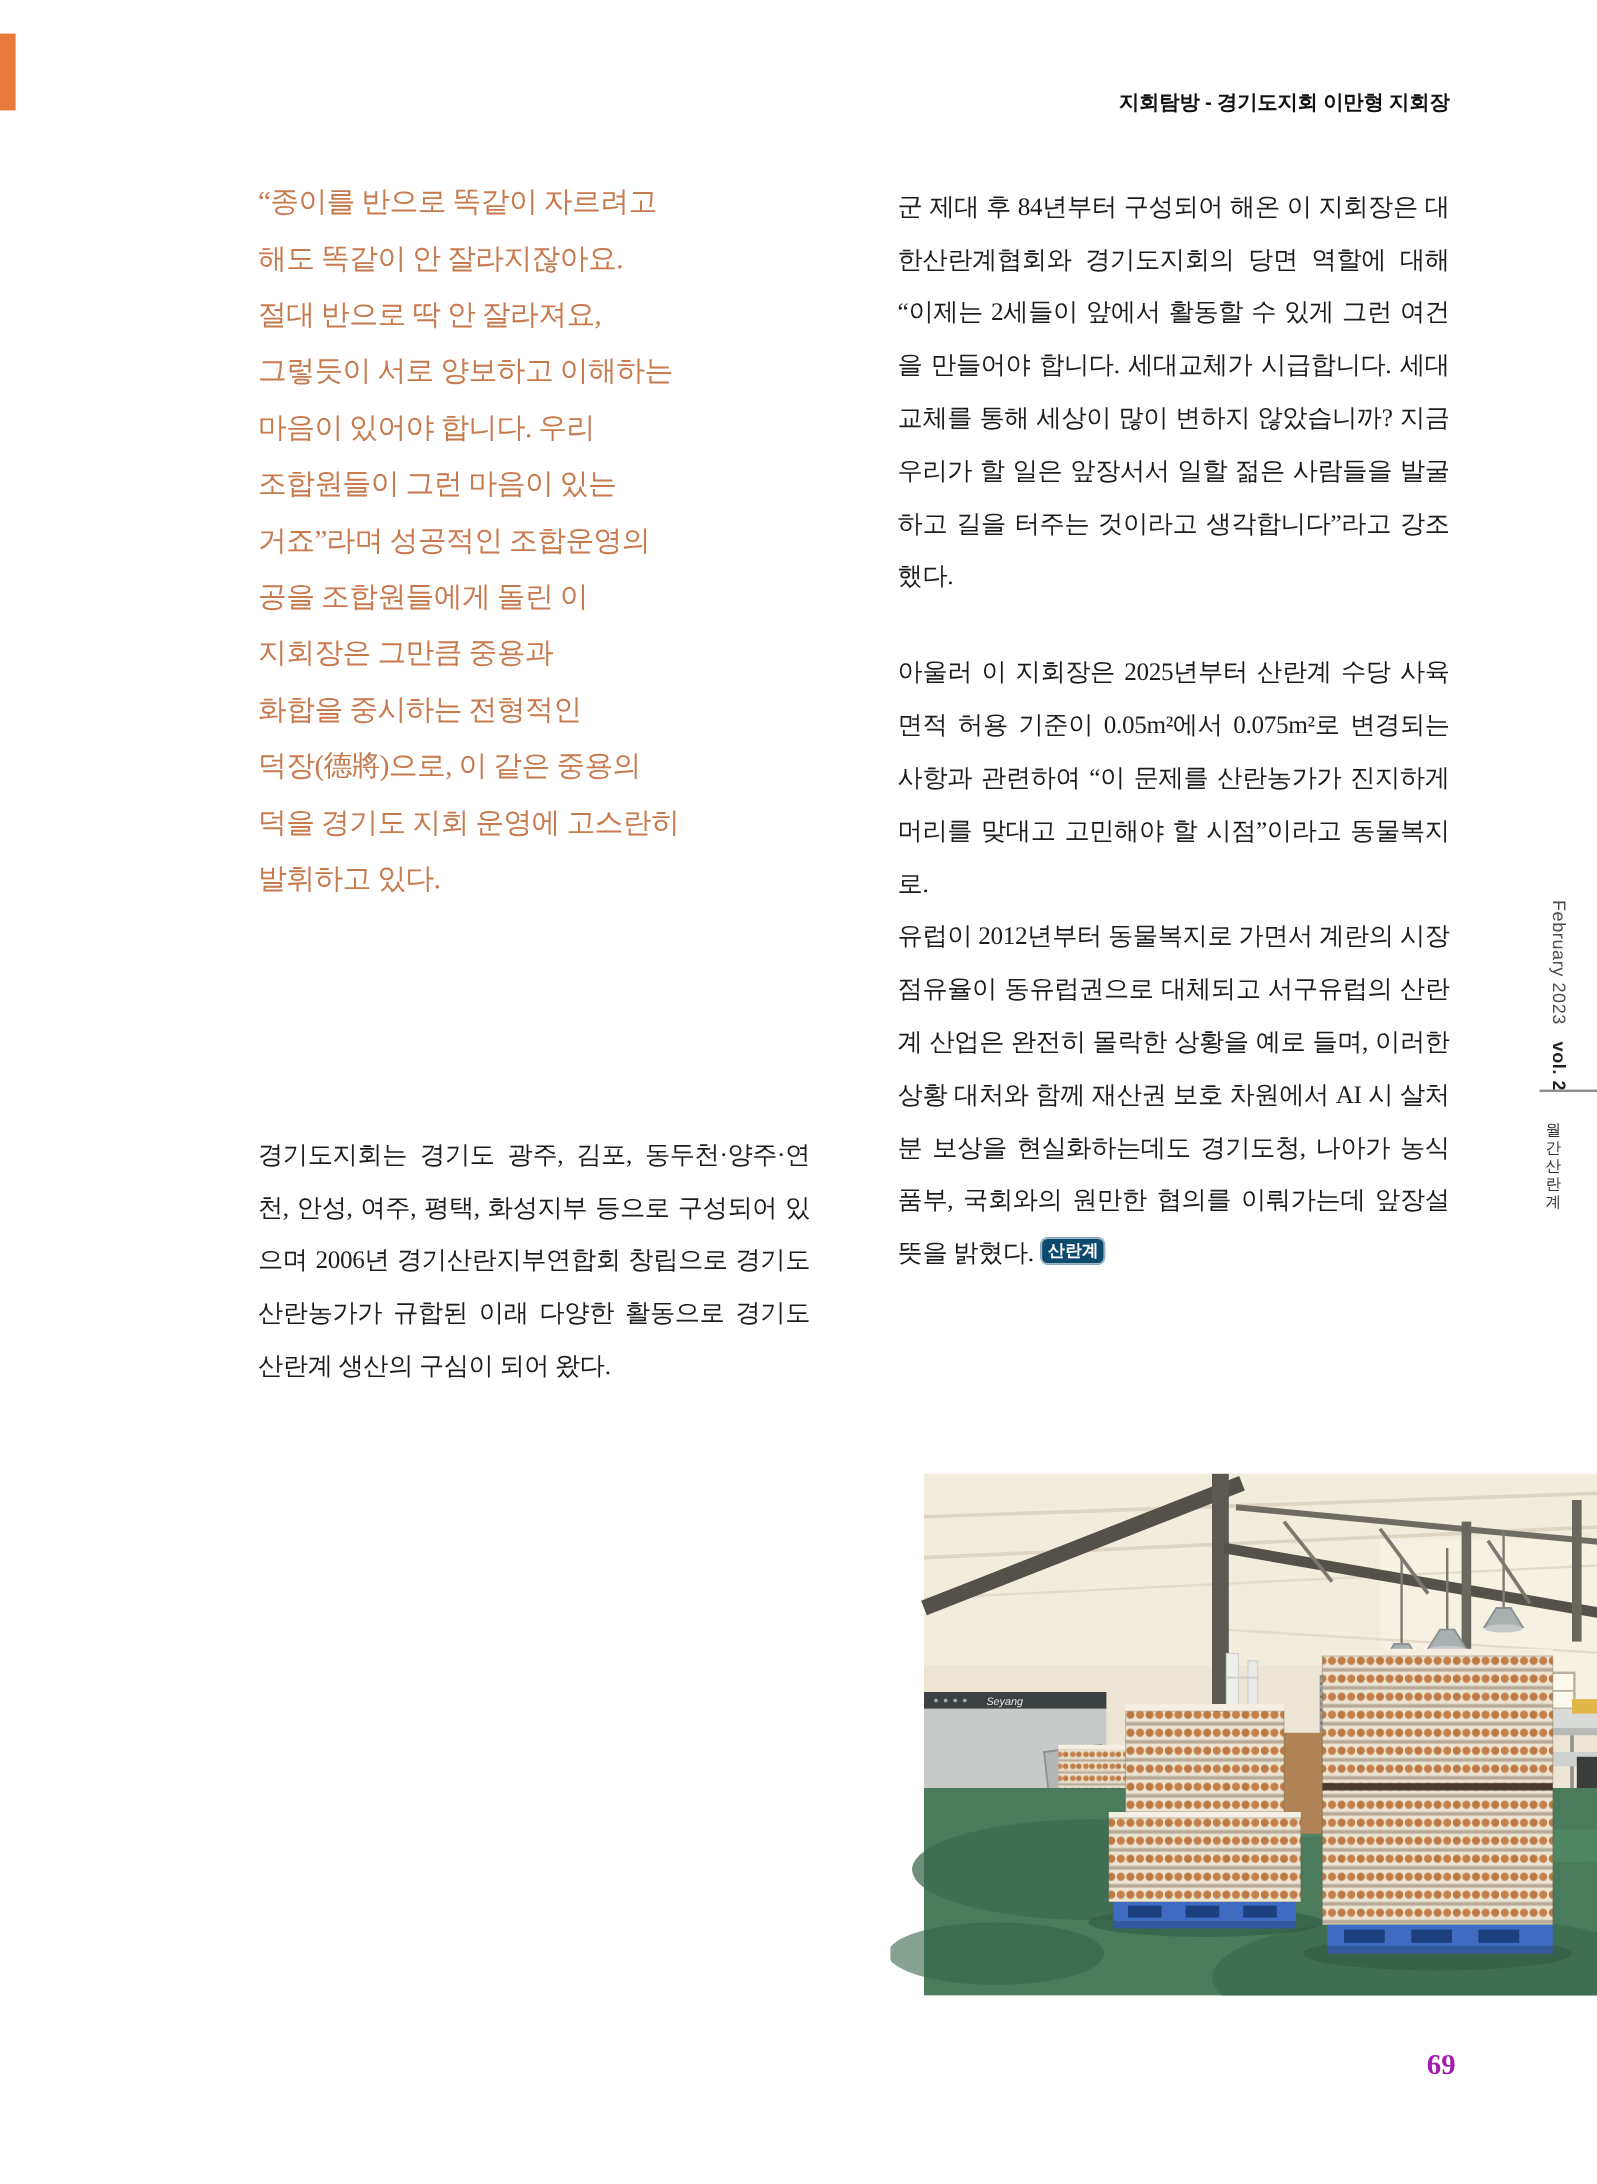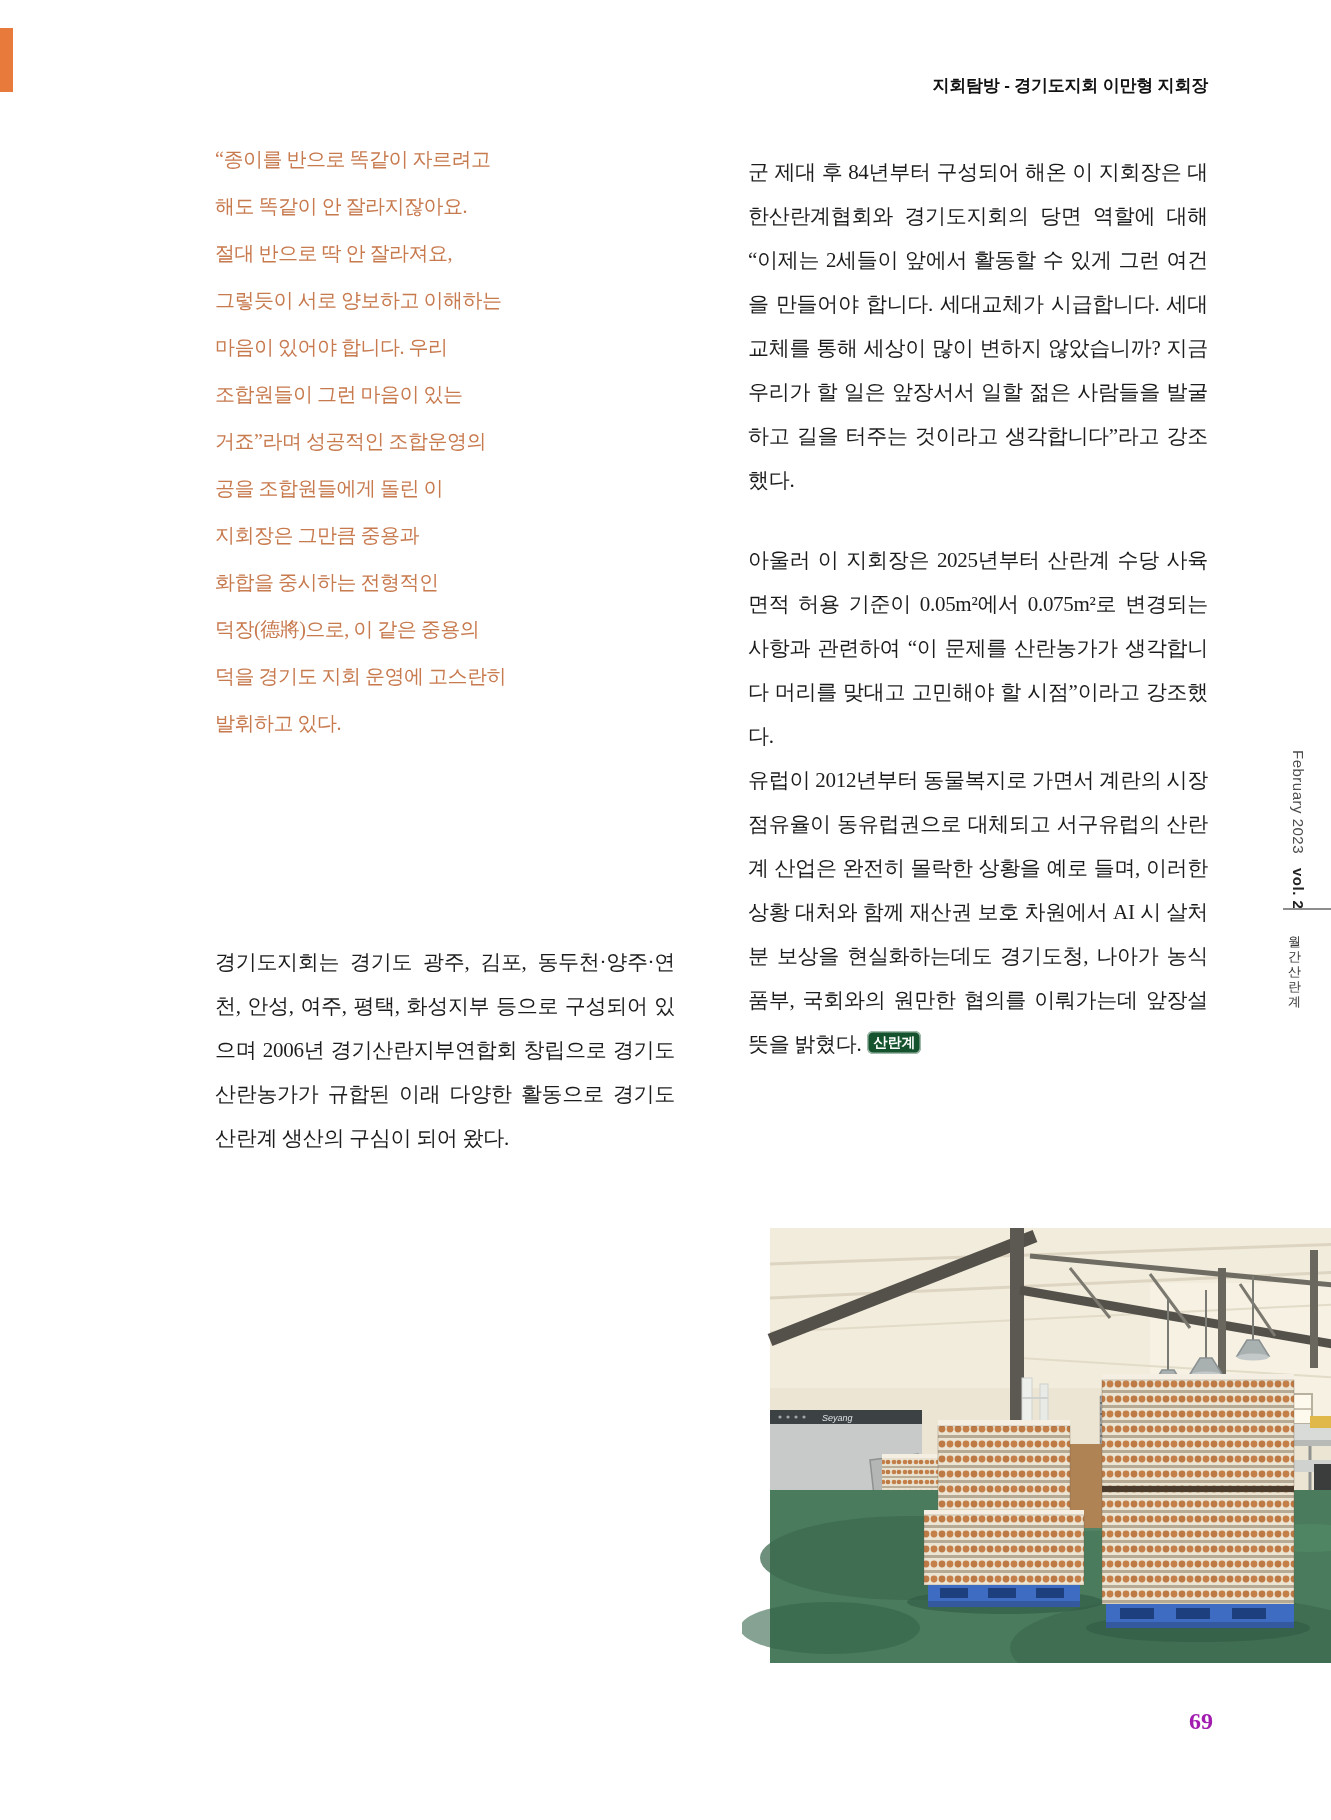--- a/index.html
+++ b/index.html
@@ -2,33 +2,33 @@
 <html><head>
 <meta charset="utf-8">
 <style>
   html,body{margin:0;padding:0;background:#ffffff;}
   .page{position:relative;width:1331px;height:1820px;background:#fff;overflow:hidden;
         font-family:"Liberation Serif","DejaVu Serif",serif;color:#1c1c1c;}
   .spine-accent{position:absolute;left:0;top:28px;width:13px;height:64px;background:#e87b3c;}
   .header{position:absolute;top:74px;right:123px;
           font-family:"Liberation Sans","DejaVu Sans",sans-serif;font-weight:bold;font-size:17px;
           color:#111;letter-spacing:-0.2px;}
-  .pullquote{position:absolute;left:215px;top:136px;width:475px;
-             font-size:20px;line-height:47px;color:#c87a4f;white-space:pre-line;letter-spacing:-0.5px;}
+  .pullquote{position:absolute;left:215px;top:146px;width:475px;
+             font-size:24px;line-height:47px;color:#c87a4f;white-space:pre-line;letter-spacing:-0.5px;}
   .sec-heading{position:absolute;left:215px;top:888px;
                font-family:"Liberation Sans","DejaVu Sans",sans-serif;font-weight:bold;font-size:23px;
                color:#e1743c;letter-spacing:-0.5px;}
   .bodycol{position:absolute;width:460px;font-size:21px;line-height:44px;text-align:justify;
            letter-spacing:-0.3px;margin:0;}
   #lp1{left:215px;top:940px;}
   #lp2{left:215px;top:1324px;}
   #rp1{left:748px;top:150px;}
   #rp2{left:748px;top:538px;}
   #rp3{left:748px;top:758px;}
-  .badge{display:inline-block;background:#14532d;color:#fff;
+  .badge{display:inline-block;background:#0c4a6e;color:#fff;
          font-family:"Liberation Sans","DejaVu Sans",sans-serif;font-weight:bold;font-size:14px;
          line-height:1;padding:4px 6px 5px;border-radius:6px;
          box-shadow:inset 0 0 0 1.5px rgba(255,255,255,.6);vertical-align:4px;margin-left:6px;
          letter-spacing:0;white-space:nowrap;}
   .sidebar-en{position:absolute;right:24px;top:750px;writing-mode:vertical-rl;
               font-family:"Liberation Sans","DejaVu Sans",sans-serif;font-size:15px;color:#4c4c4c;
               letter-spacing:0.5px;}
   .sidebar-en b{color:#222;margin-top:9px;display:inline-block;}
   .sidebar-rule{position:absolute;right:0;top:908px;width:48px;height:2px;background:#8d8d8d;}
   .sidebar-kr{position:absolute;right:28px;top:926px;writing-mode:vertical-rl;text-orientation:upright;
@@ -59,21 +59,21 @@
 지회장은 그만큼 중용과
 화합을 중시하는 전형적인
 덕장(德將)으로, 이 같은 중용의
 덕을 경기도 지회 운영에 고스란히
 발휘하고 있다.</div>
 
 
   <p class="bodycol" id="lp1">경기도지회는 경기도 광주, 김포, 동두천·양주·연천, 안성, 여주, 평택, 화성지부 등으로 구성되어 있으며 2006년 경기산란지부연합회 창립으로 경기도 산란농가가 규합된 이래 다양한 활동으로 경기도 산란계 생산의 구심이 되어 왔다.</p>
 
   <p class="bodycol" id="rp1">군 제대 후 84년부터 구성되어 해온 이 지회장은 대한산란계협회와 경기도지회의 당면 역할에 대해 “이제는 2세들이 앞에서 활동할 수 있게 그런 여건을 만들어야 합니다. 세대교체가 시급합니다. 세대교체를 통해 세상이 많이 변하지 않았습니까? 지금 우리가 할 일은 앞장서서 일할 젊은 사람들을 발굴하고 길을 터주는 것이라고 생각합니다”라고 강조했다.</p>
-  <p class="bodycol" id="rp2">아울러 이 지회장은 2025년부터 산란계 수당 사육면적 허용 기준이 0.05m²에서 0.075m²로 변경되는 사항과 관련하여 “이 문제를 산란농가가 생각합니다 머리를 맞대고 고민해야 할 시점”이라고 강조했다.</p>
+  <p class="bodycol" id="rp2">아울러 이 지회장은 2025년부터 산란계 수당 사육면적 허용 기준이 0.05m²에서 0.075m²로 변경되는 사항과 관련하여 “이 문제를 산란농가가 진지하게 머리를 맞대고 고민해야 할 시점”이라고 동물복지로.</p>
   <p class="bodycol" id="rp3"><span>유럽이 2012년부터 동물복지로 가면서 계란의 시장점유율이 동유럽권으로 대체되고 서구유럽의 산란계 산업은 완전히 몰락한 상황을 예로 들며, 이러한 상황 대처와 함께 재산권 보호 차원에서 AI 시 살처분 보상을 현실화하는데도 경기도청, 나아가 농식품부, 국회와의 원만한 협의를 이뤄가는데 앞장설 뜻을 밝혔다.</span><span class="badge">산란계</span></p>
 
   <div class="sidebar-en"><span>February 2023</span>&nbsp;<b>vol. 2</b></div>
   <div class="sidebar-rule"></div>
   <div class="sidebar-kr">월간산란계</div>
 
   <div class="photo">
     <svg viewBox="0 0 574 435" xmlns="http://www.w3.org/2000/svg">
       <defs>
         <pattern id="eggs" width="16" height="15" patternUnits="userSpaceOnUse">

